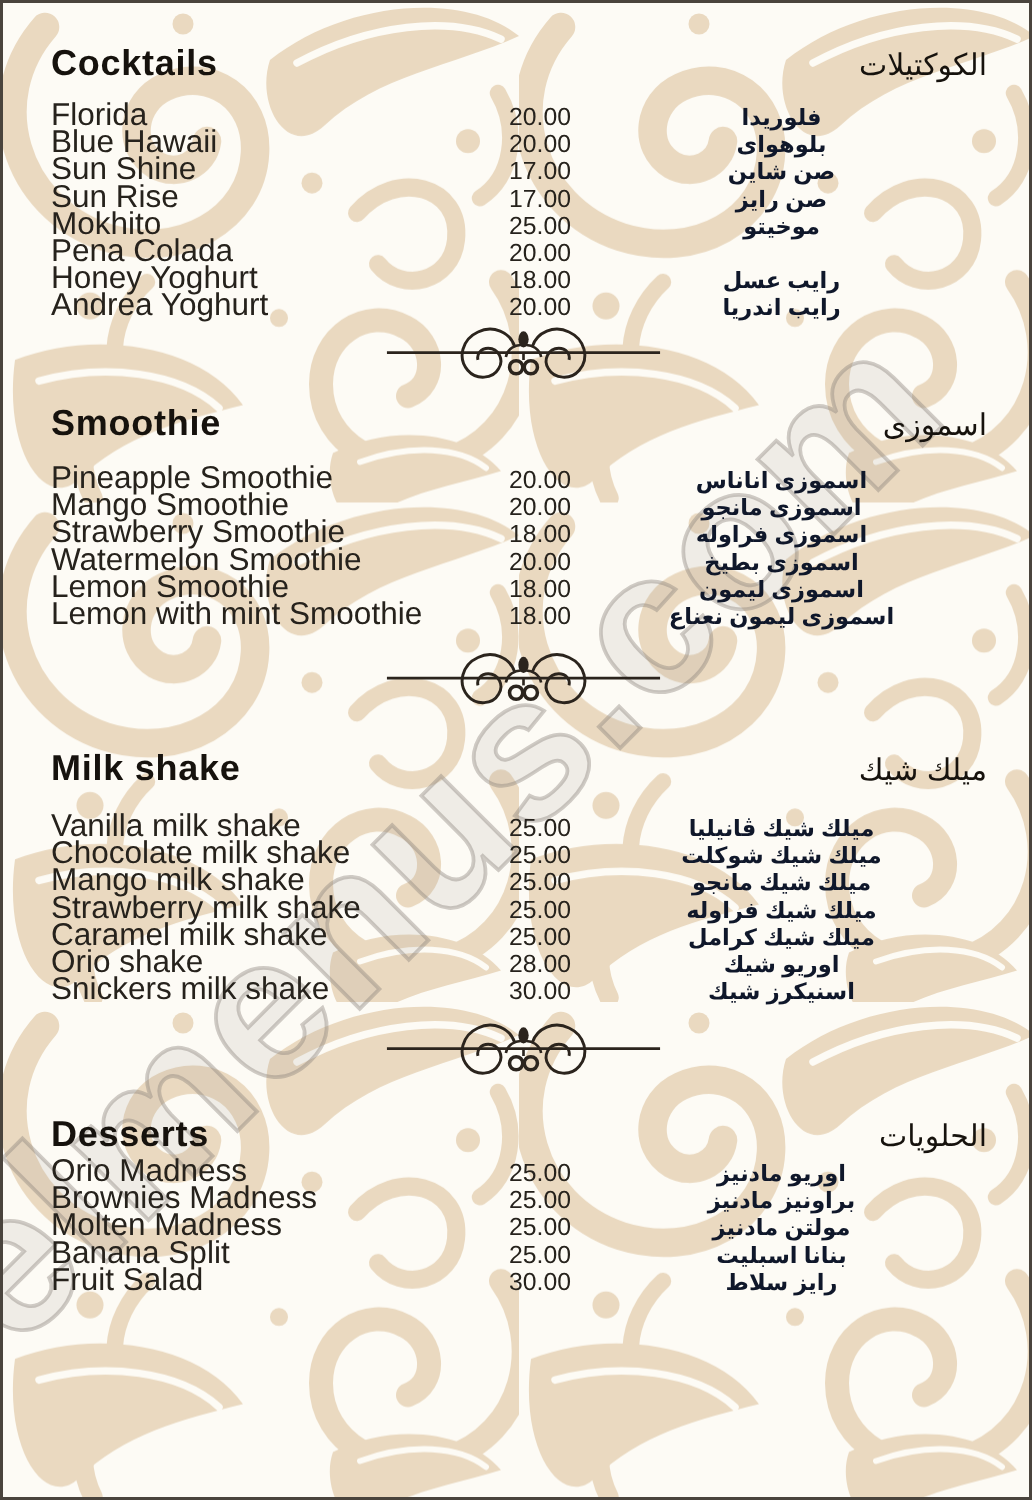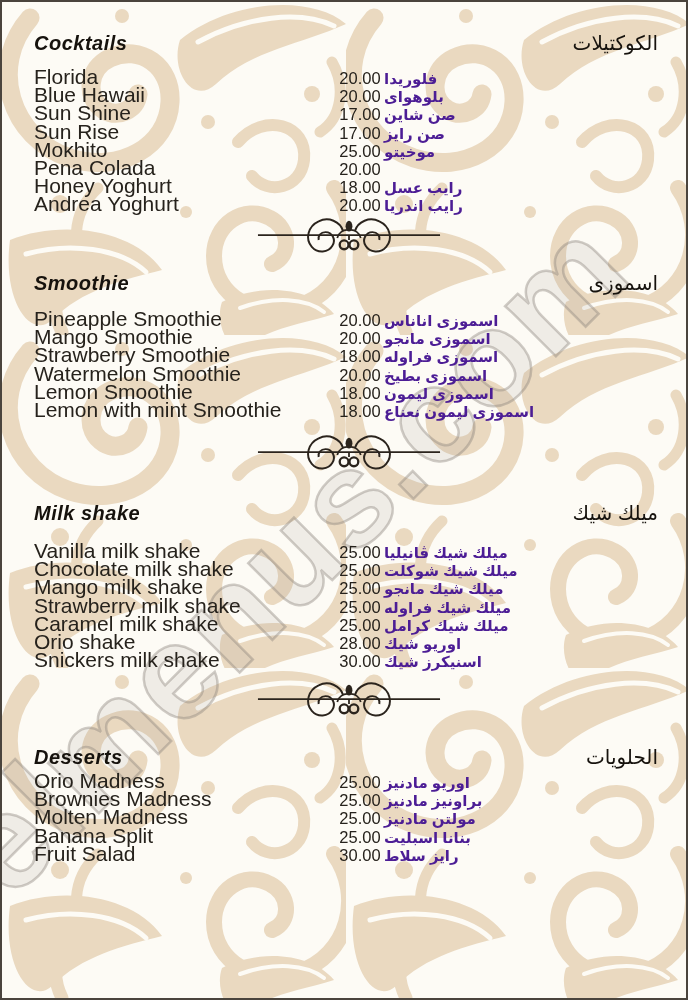--- a/index.html
+++ b/index.html
@@ -19,32 +19,32 @@
     left:-25px;top:790px;
     font-size:135px;font-weight:bold;white-space:nowrap;
     transform:rotate(-45deg);transform-origin:0 50%;
     color:rgba(158,150,140,0.14);
     -webkit-text-stroke:2.5px rgba(138,131,122,0.40);
     letter-spacing:2px;
     pointer-events:none;
   }
   .menu-section{position:absolute;left:32px;width:624px;z-index:2;}
   .sec-head{display:flex;justify-content:space-between;align-items:baseline;line-height:30px;height:30px;}
-  .sec-head .en{font-size:20px;font-weight:bold;color:#16120d;margin:0;letter-spacing:0.5px;font-style:italic;}
+  .sec-head .en{font-size:24px;font-weight:bold;color:#16120d;margin:0;letter-spacing:0.5px;}
   .sec-head .ar{font-size:20px;font-weight:normal;color:#16120d;margin:0;direction:rtl;text-align:right;}
   .items{display:block;}
   .row{
     display:grid;
     grid-template-columns:302px 48px 1fr;
     align-items:baseline;
     height:18.2px;line-height:18px;
   }
   .row .en{font-size:21px;color:#26221c;}
   .row .price{font-size:16.5px;color:#26221c;text-align:center;}
-  .row .ar{font-size:15px;font-weight:bold;color:#4c1d95;text-align:left;direction:rtl;}
+  .row .ar{font-size:15px;font-weight:bold;color:#0f172a;text-align:center;direction:rtl;}
   .divider{position:absolute;left:254px;width:186px;height:44px;z-index:2;}
   .sec1{top:26px}   .sec1 .items{margin-top:10px}
   .sec2{top:266px}  .sec2 .items{margin-top:12px}
   .sec3{top:496px}  .sec3 .items{margin-top:14px}
   .sec4{top:740px}  .sec4 .items{}
   .div1{top:213px} .div2{top:430px} .div3{top:677px}
 </style>
 </head>
 <body>
 

